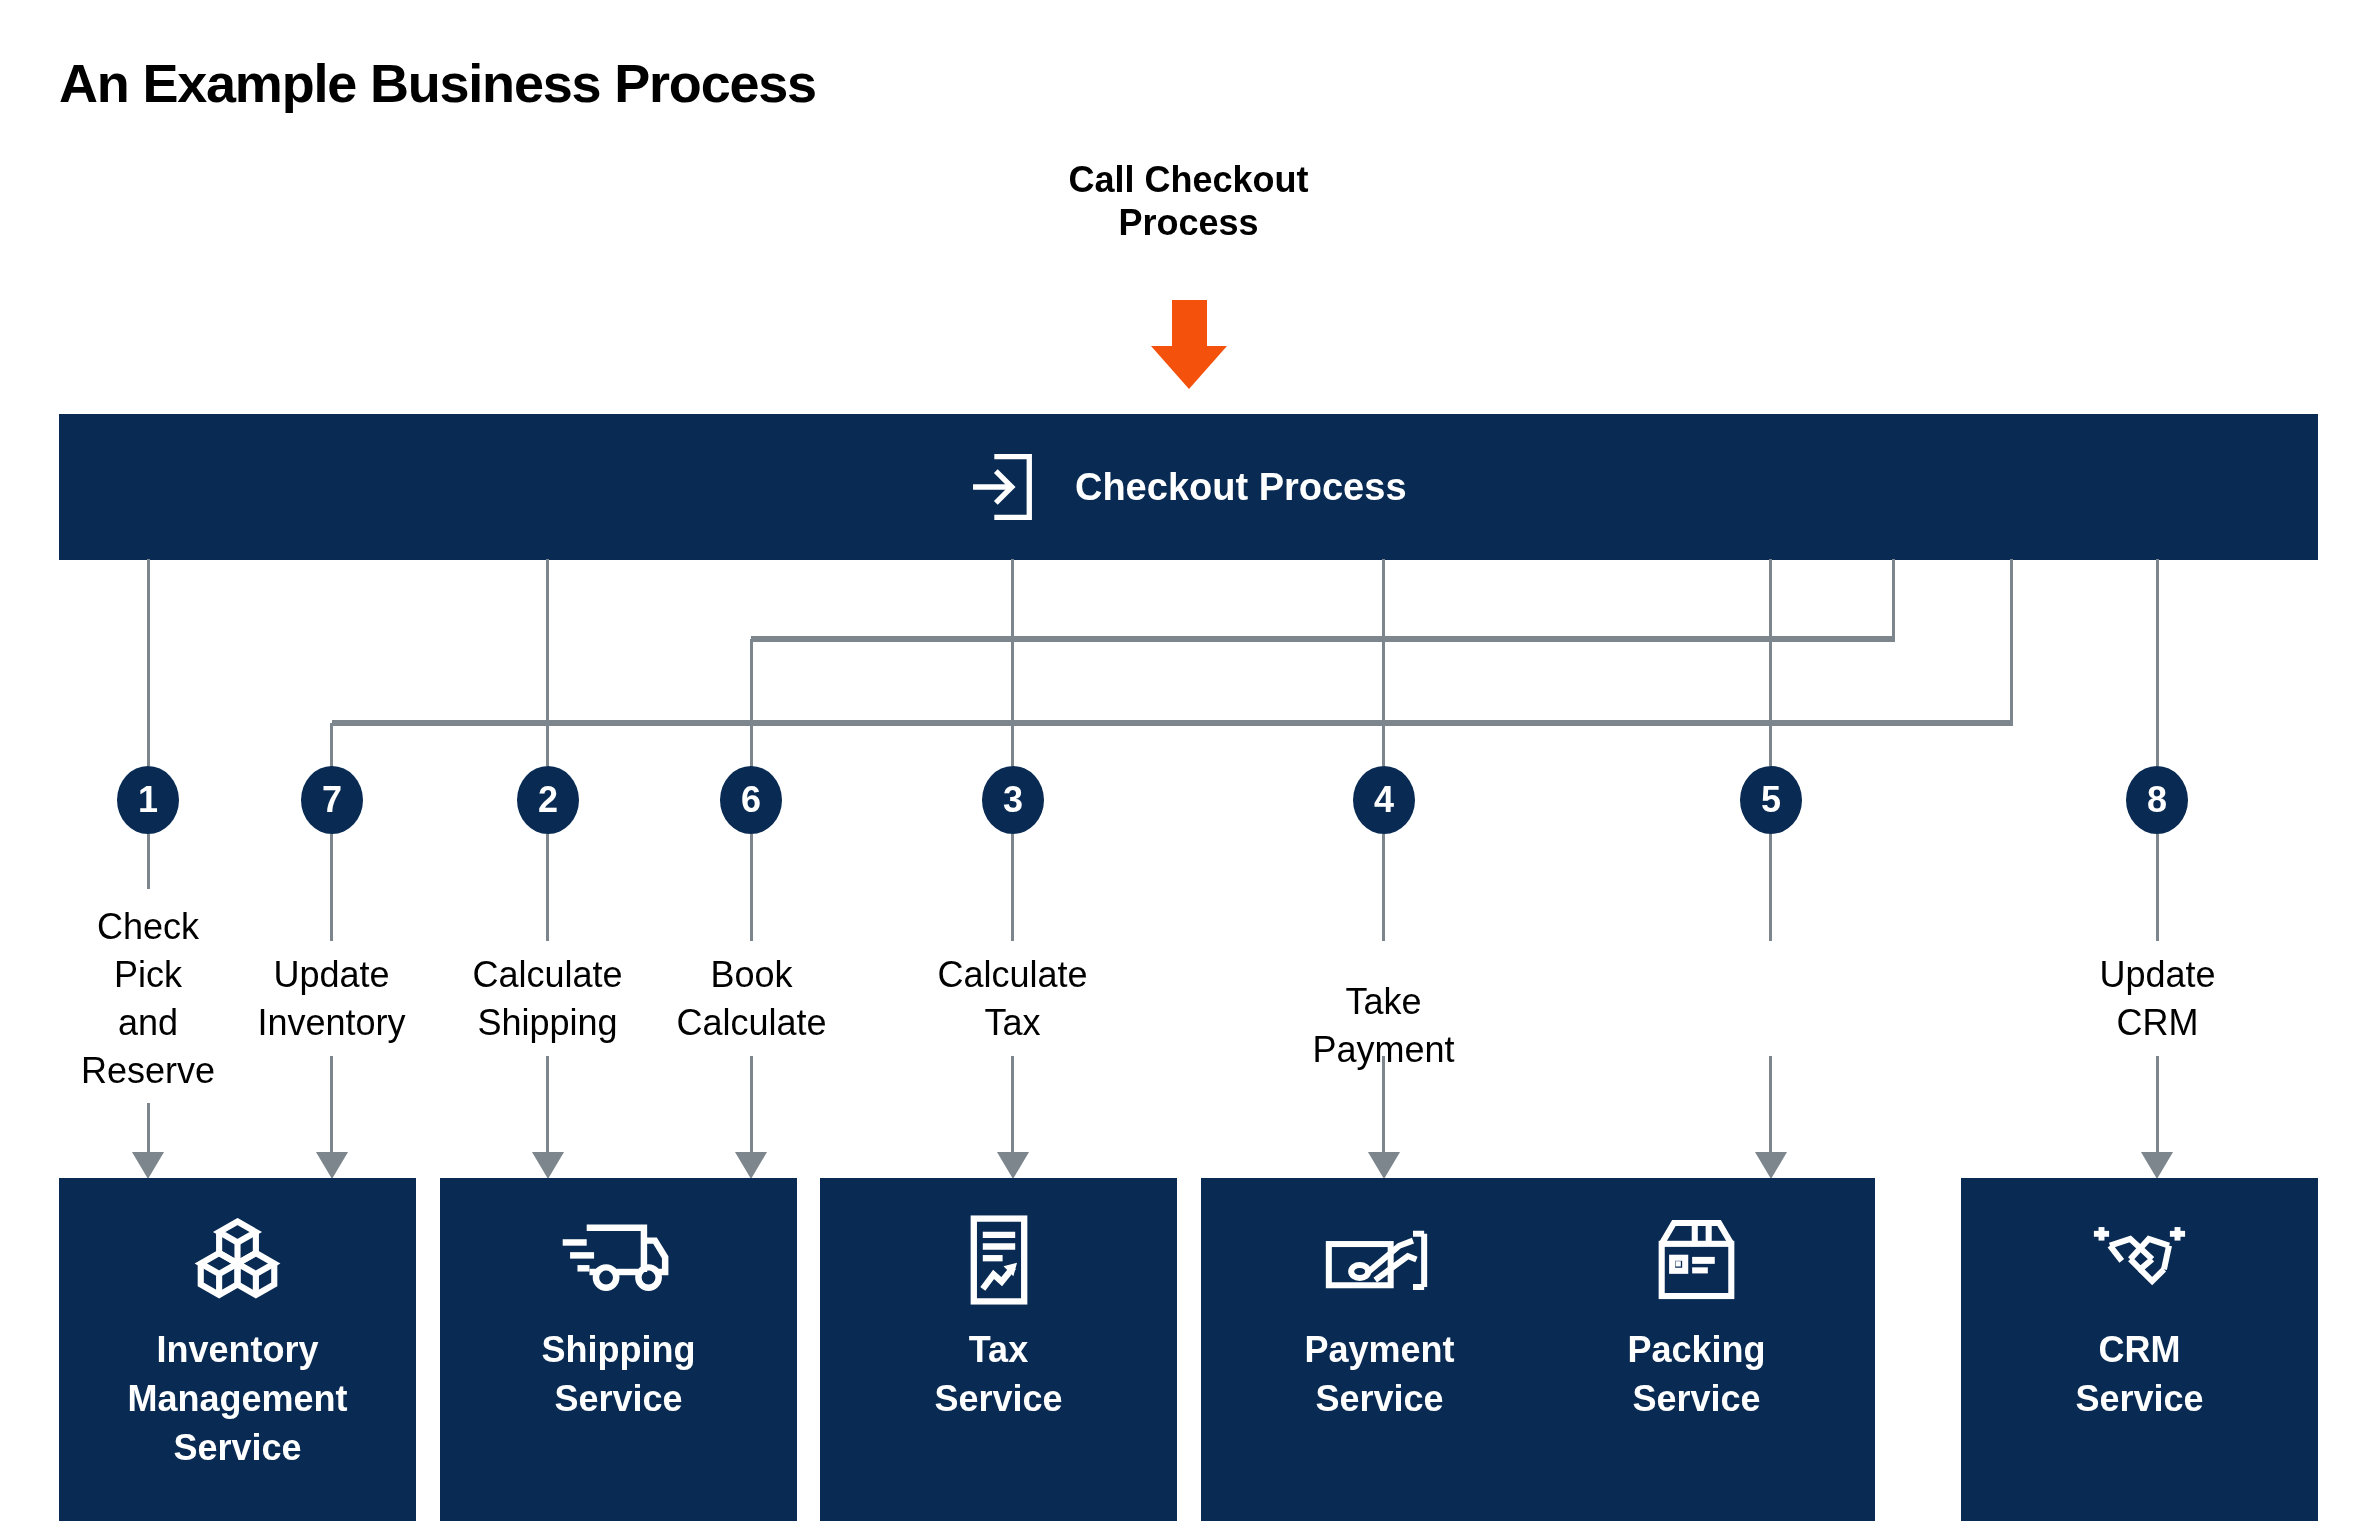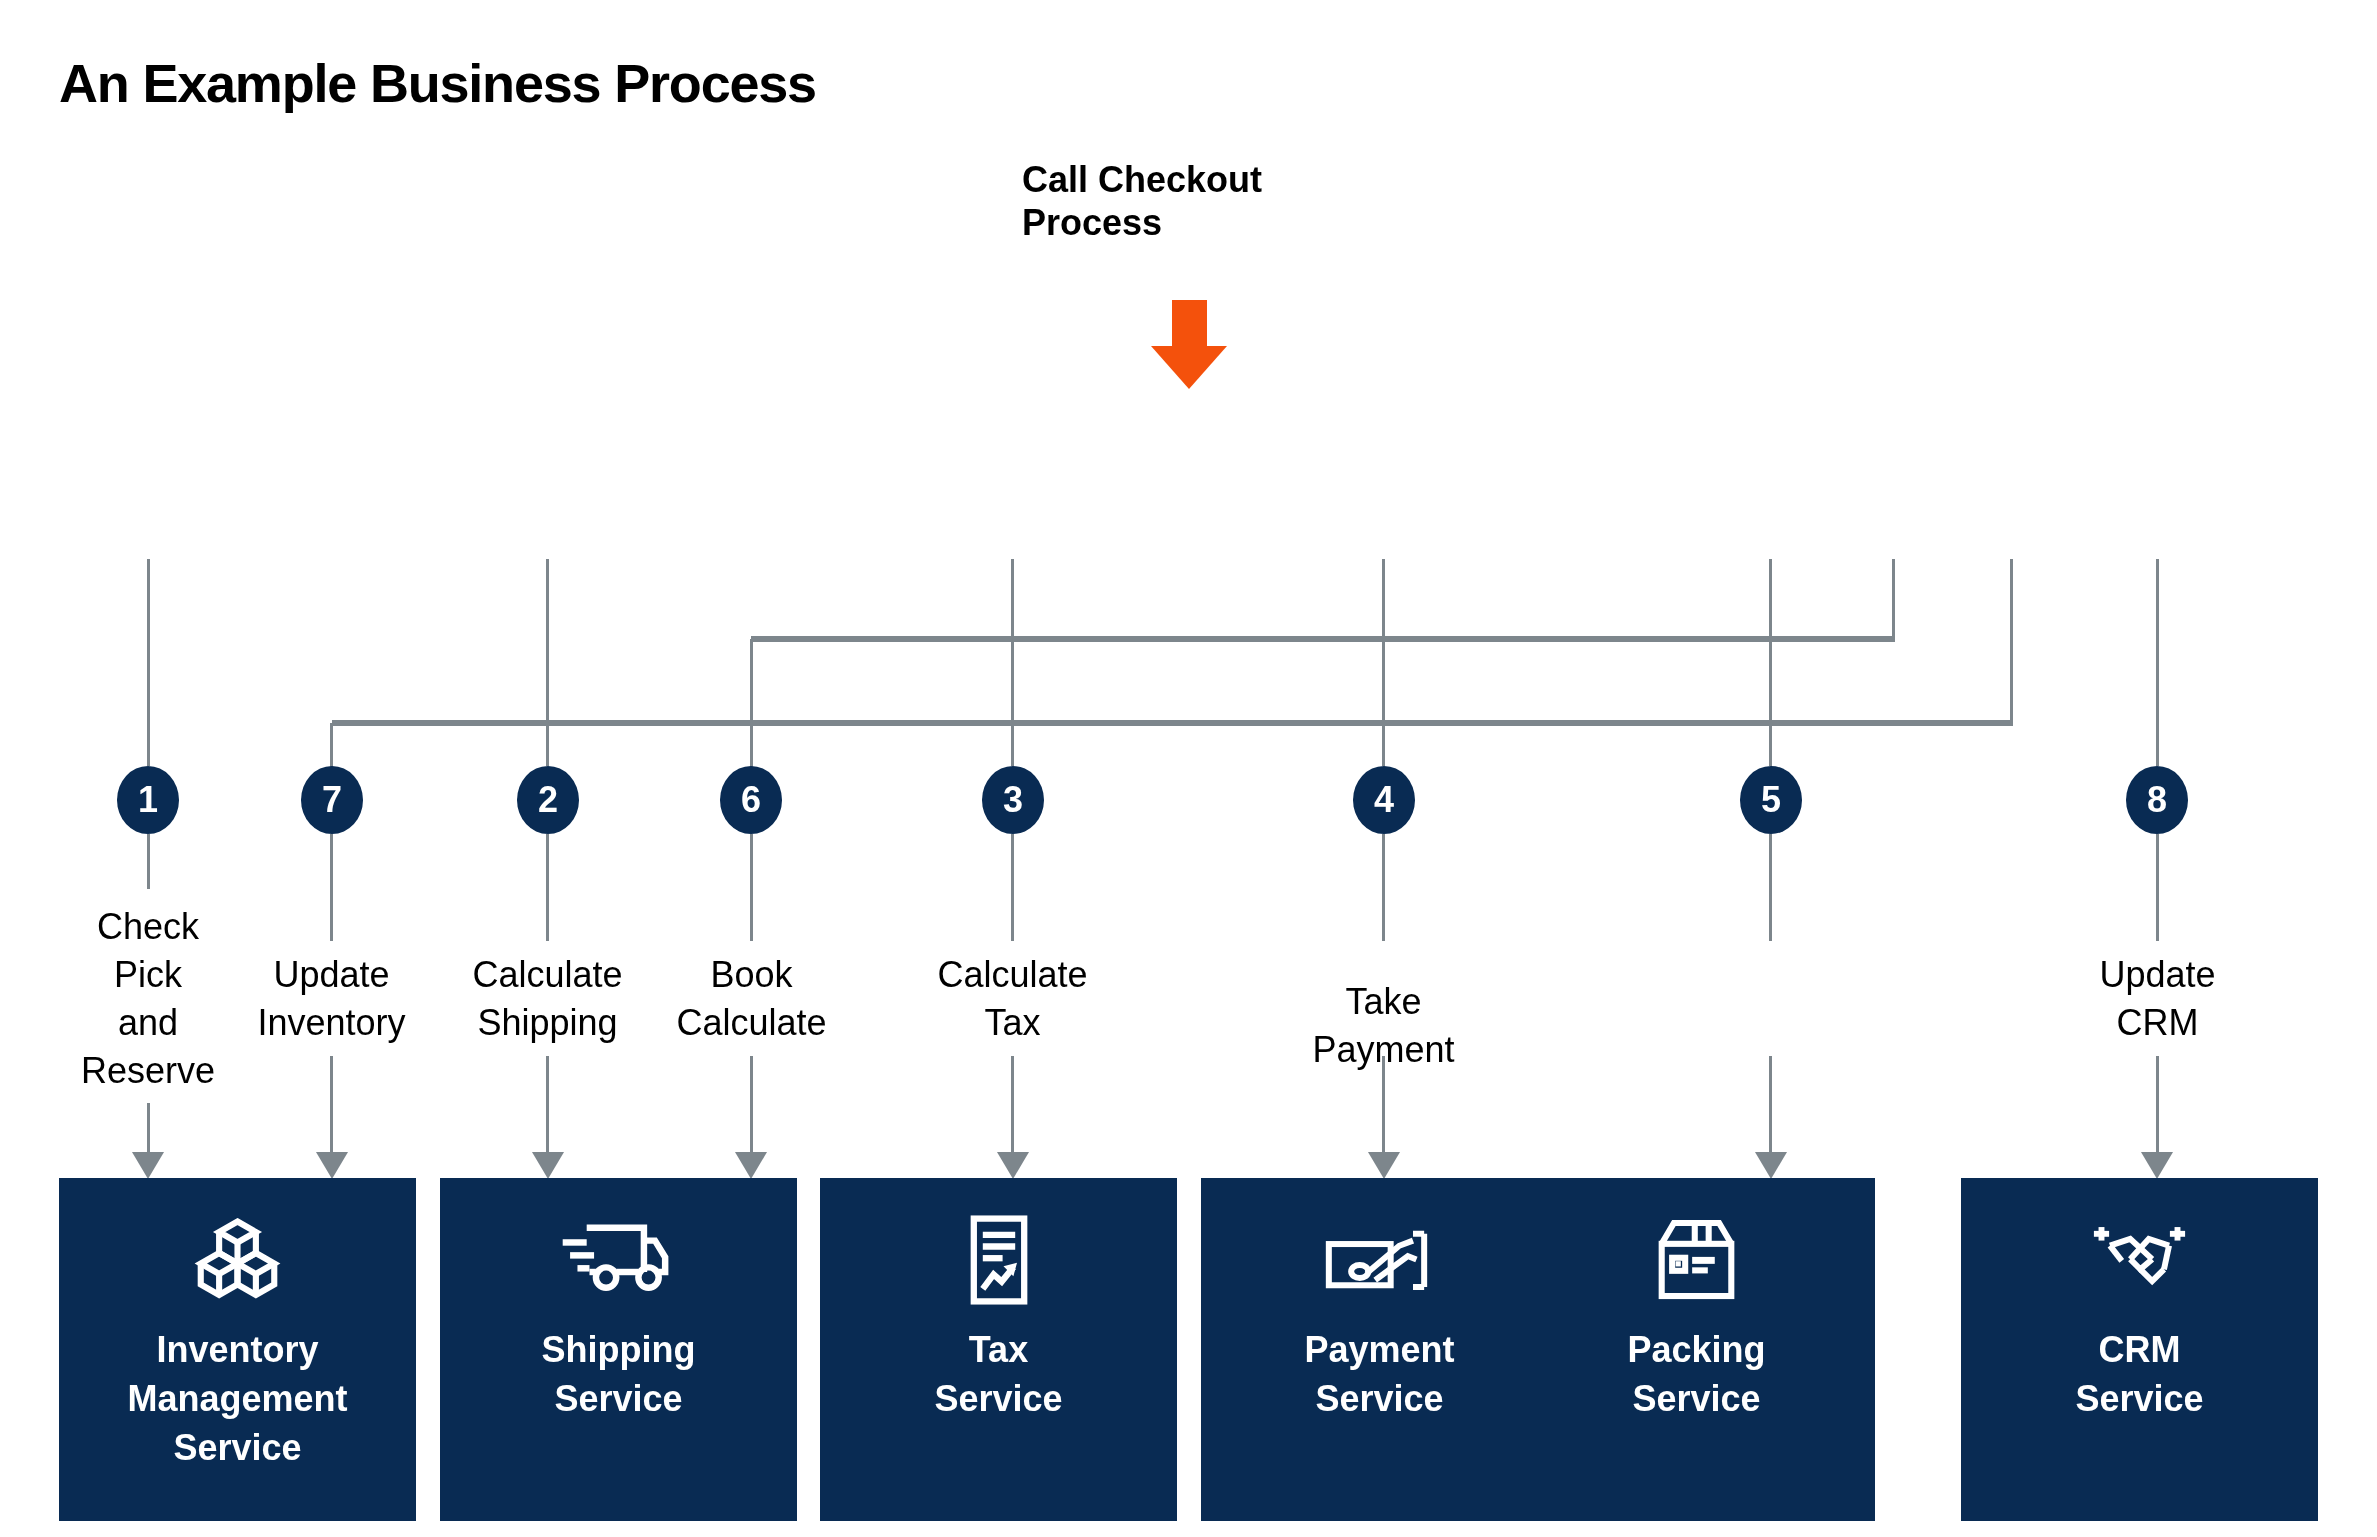--- a/index.html
+++ b/index.html
@@ -2,21 +2,21 @@
 <html style="--navy: #092B53; --orange: #F4510C; --line_gray: #7D868C; --text: #000000; --white: #FFFFFF;font-size:12.7px"><head>
 <meta charset="utf-8">
 <style>
   :root{
     --navy:#092B53; --orange:#F4510C; --line_gray:#7D868C; --text:#000000; --white:#FFFFFF;
   }
   *{margin:0;padding:0;box-sizing:border-box;}
   body{width:2377px;height:1537px;background:#fff;font-family:"Liberation Sans",sans-serif;position:relative;overflow:hidden;}
   .stage{position:absolute;left:0;top:0;width:1983px;height:1537px;text-decoration:underline;}
   .title{position:absolute;left:59px;top:52px;font-size:54px;font-weight:700;letter-spacing:-1.2px;color:var(--text);}
-  .call{position:absolute;left:1022px;top:158px;width:333px;font-size:36px;font-weight:700;line-height:43px;color:var(--text);white-space:pre-line;}
+  .call{position:absolute;left:1022px;top:158px;width:333px;text-align:center;font-size:36px;font-weight:700;line-height:43px;color:var(--text);white-space:pre-line;}
   .oarrow-shaft{position:absolute;left:1172px;top:300px;width:35px;height:46px;background:var(--orange);}
   .oarrow-head{position:absolute;left:1151px;top:346px;width:0;height:0;border-left:38px solid transparent;border-right:38px solid transparent;border-top:43px solid var(--orange);}
   .bar{position:absolute;left:59px;top:414px;width:2259px;height:146px;background:var(--navy);display:flex;align-items:center;justify-content:center;gap:28.5px;}
   .bar-label{color:var(--white);font-size:38px;font-weight:700;}
   .v{position:absolute;width:3.2px;background:var(--line_gray);}
   .h{position:absolute;height:5.5px;background:var(--line_gray);}
   .ah{position:absolute;width:0;height:0;border-left:16px solid transparent;border-right:16px solid transparent;border-top:27px solid var(--line_gray);}
   .circle{position:absolute;width:62px;height:68px;border-radius:50%;background:var(--navy);display:flex;align-items:center;justify-content:center;top:766px;}
   .circle span{color:var(--white);font-size:36px;font-weight:700;}
   .slabel{position:absolute;width:285px;text-align:center;font-size:36px;line-height:48px;color:var(--text);white-space:pre-line;}
@@ -32,20 +32,30 @@
 
 <div class="stage">
 
   <div class="title">An Example Business Process</div>
 
   <div class="call">Call Checkout
 Process</div>
   <div class="oarrow-shaft"></div>
   <div class="oarrow-head"></div>
 
+  <div class="bar">
+    <span>
+      <svg width="76" height="76" viewBox="0 0 100 100">
+        <path d="M32 10 H78 V90 H32" stroke-width="11"></path>
+        <path d="M4 50 H50" stroke-width="11"></path>
+        <path d="M34 29 L55 50 L34 71" stroke-width="11"></path>
+      </svg>
+    </span>
+    <span class="bar-label">Checkout Process</span>
+  </div>
 
   <div class="v" style="left:147px;top:559px;height:207px"></div>
   <div class="v" style="left:546px;top:559px;height:207px"></div>
   <div class="v" style="left:1011px;top:559px;height:207px"></div>
   <div class="v" style="left:1382px;top:559px;height:207px"></div>
   <div class="v" style="left:1769px;top:559px;height:207px"></div>
   <div class="v" style="left:2156px;top:559px;height:207px"></div>
   <div class="v" style="left:1892px;top:559px;height:82px"></div>
   <div class="v" style="left:2010px;top:559px;height:166px"></div>
 

